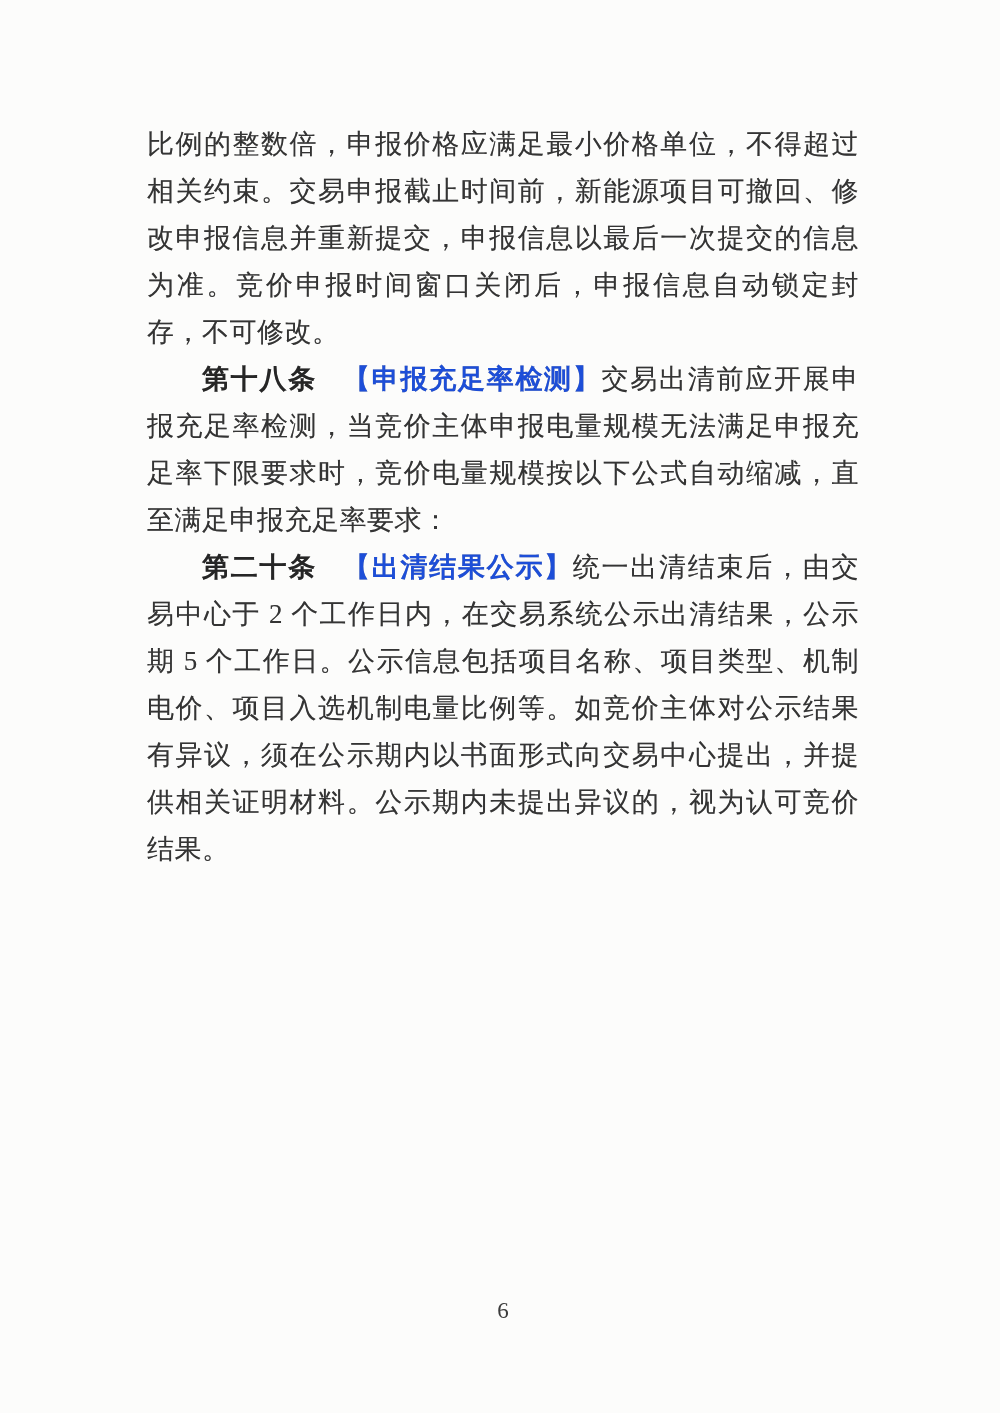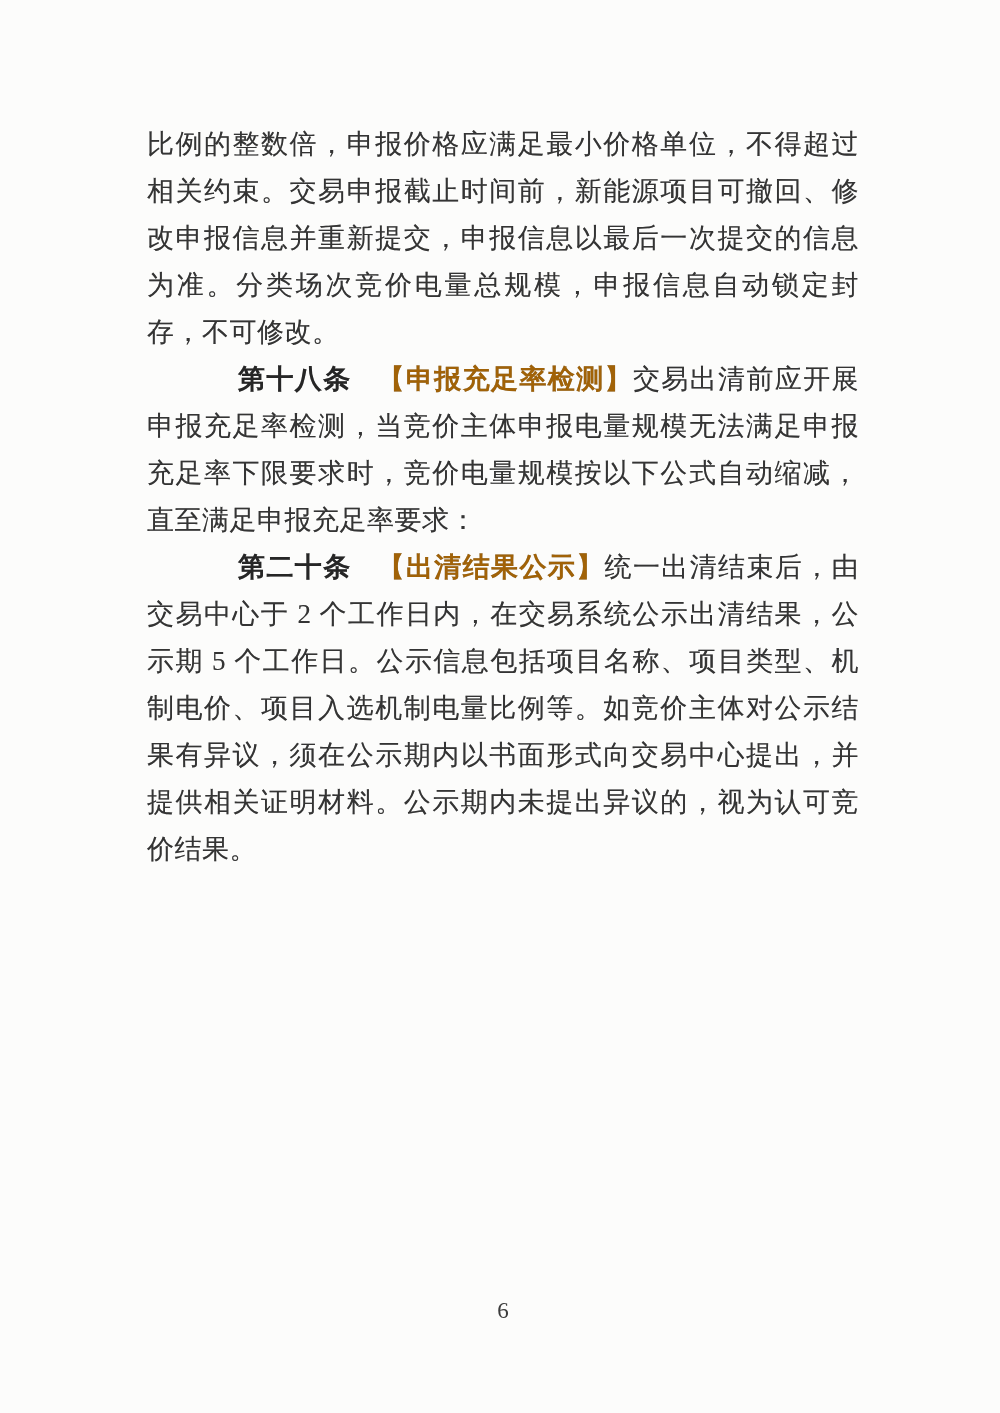--- a/index.html
+++ b/index.html
@@ -34,45 +34,44 @@
     
     text-shadow: 0 0 0.6px rgba(60,60,60,0.45);
   }
   .par.indent {
     text-indent: 55px; 
   }
   .art-head {
     font-weight: bold;
     color: #262626;
     margin-right: 26px; 
-    margin-left: 36px;
   }
   .art-title {
     font-weight: bold;
-    color: #a16207;
+    color: #1d4ed8;
   }
   .page-number {
     position: absolute;
     left: 147px;
     width: 712px;
     top: 1297px;
     text-align: center;
     font-size: 23px;
     line-height: 28px;
     color: #3c3c3c;
     font-family: "Liberation Serif", "DejaVu Serif", serif;
   }
 </style>
 </head>
 <body>
 
 <div class="page">
   <div class="text-block">
 
-    <p class="par">比例的整数倍，申报价格应满足最小价格单位，不得超过相关约束。交易申报截止时间前，新能源项目可撤回、修改申报信息并重新提交，申报信息以最后一次提交的信息为准。分类场次竞价电量总规模，申报信息自动锁定封存，不可修改。</p>
+    <p class="par">比例的整数倍，申报价格应满足最小价格单位，不得超过相关约束。交易申报截止时间前，新能源项目可撤回、修改申报信息并重新提交，申报信息以最后一次提交的信息为准。竞价申报时间窗口关闭后，申报信息自动锁定封存，不可修改。</p>
 
     <p class="par indent"><span class="art-head">第十八条</span><span class="art-title">【申报充足率检测】</span><span>交易出清前应开展申报充足率检测，当竞价主体申报电量规模无法满足申报充足率下限要求时，竞价电量规模按以下公式自动缩减，直至满足申报充足率要求：</span></p>
 
 
 
     <p class="par indent"><span class="art-head">第二十条</span><span class="art-title">【出清结果公示】</span><span>统一出清结束后，由交易中心于 2 个工作日内，在交易系统公示出清结果，公示期 5 个工作日。公示信息包括项目名称、项目类型、机制电价、项目入选机制电量比例等。如竞价主体对公示结果有异议，须在公示期内以书面形式向交易中心提出，并提供相关证明材料。公示期内未提出异议的，视为认可竞价结果。</span></p>
 
 
   </div>
 

